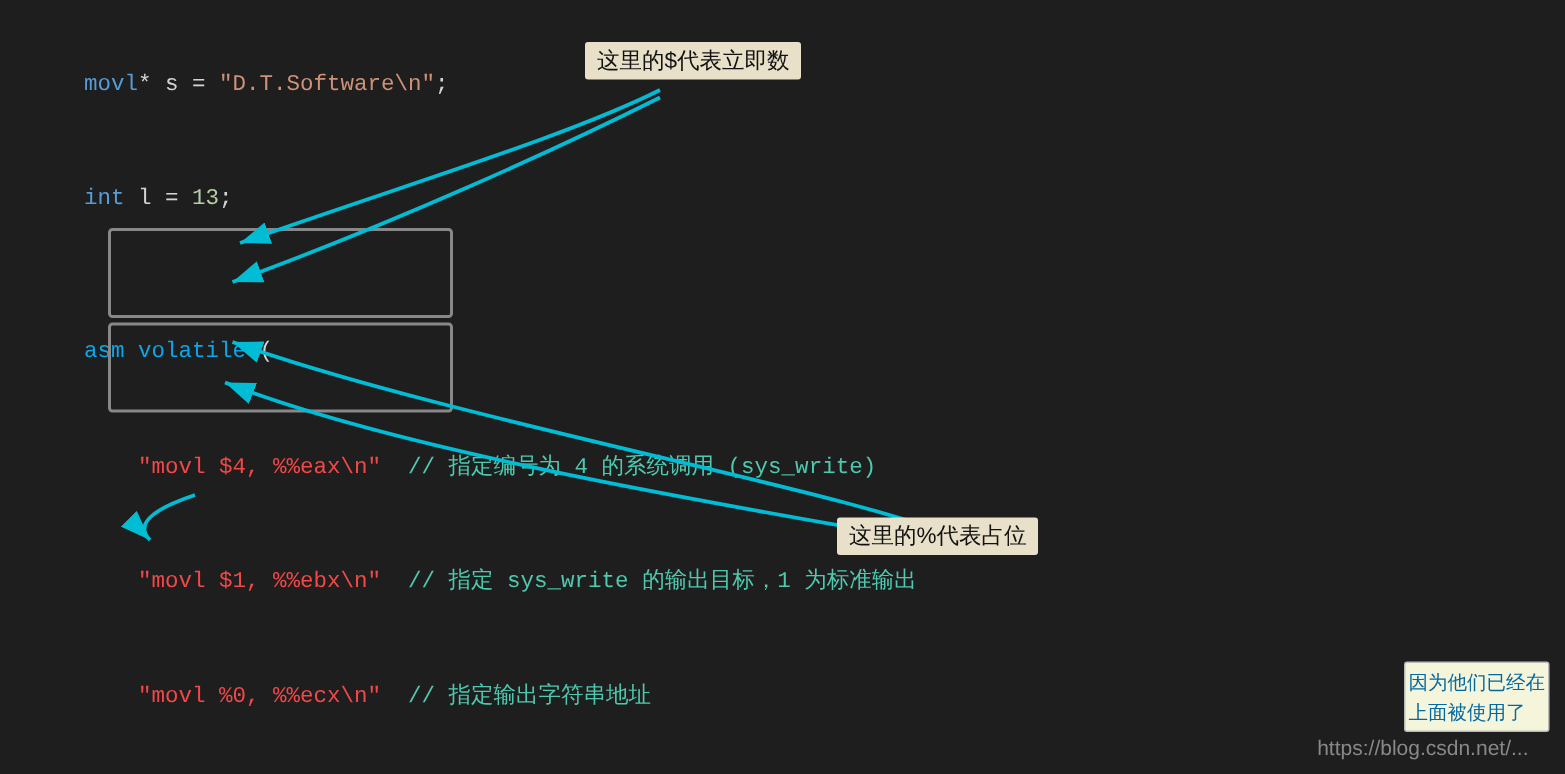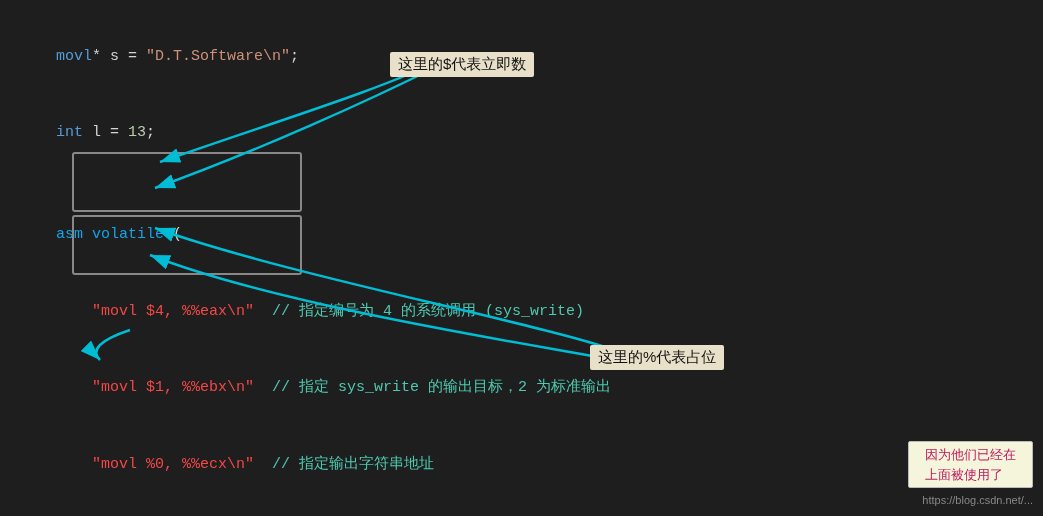--- a/index.html
+++ b/index.html
@@ -57,22 +57,22 @@
       position: absolute;
       top: 0; left: 0;
       width: 100%; height: 100%;
       pointer-events: none;
     }
 
     
     .watermark {
       position: absolute;
       bottom: 10px;
-      right: 10px;
-      font-size: 11px;
+      right: 24px;
+      font-size: 14px;
       color: #888;
       font-family: Arial, sans-serif;
     }
   </style>
 </head>
 <body>
 
 <div class="code-area">
   <div class="line">
     <span class="kw">movl</span><span class="plain">* s = </span><span class="str">"D.T.Software\n"</span><span class="plain">;</span>
@@ -81,21 +81,21 @@
     <span class="kw">int</span><span class="plain"> l = </span><span class="num">13</span><span class="plain">;</span>
   </div>
   <div class="line">&nbsp;</div>
   <div class="line">
     <span class="asm-kw">asm</span><span class="plain"> </span><span class="asm-kw">volatile</span><span class="plain"> (</span>
   </div>
   <div class="line">
     <span class="plain">    </span><span class="red-str">"movl $4, %%eax\n"</span><span class="comment">  // 指定编号为 4 的系统调用 (sys_write)</span>
   </div>
   <div class="line">
-    <span class="plain">    </span><span class="red-str">"movl $1, %%ebx\n"</span><span class="comment">  // 指定 sys_write 的输出目标，2 为标准输出</span>
+    <span class="plain">    </span><span class="red-str">"movl $1, %%ebx\n"</span><span class="comment">  // 指定 sys_write 的输出目标，1 为标准输出</span>
   </div>
   <div class="line">
     <span class="plain">    </span><span class="red-str">"movl %0, %%ecx\n"</span><span class="comment">  // 指定输出字符串地址</span>
   </div>
   <div class="line">
     
   </div>
 
 </div>
 
@@ -113,19 +113,19 @@
 
   <path d="M 440 65 C 370 100, 260 150, 155 188" stroke="#00bcd4" stroke-width="2.5" fill="none" marker-end="url(#arrowhead)"></path>
 
   <path d="M 640 360 C 580 330, 300 280, 155 228" stroke="#00bcd4" stroke-width="2.5" fill="none" marker-end="url(#arrowhead)"></path>
 
   <path d="M 640 365 C 570 350, 290 310, 150 255" stroke="#00bcd4" stroke-width="2.5" fill="none" marker-end="url(#arrowhead)"></path>
 
   <path d="M 130 330 C 100 340, 90 350, 100 360" stroke="#00bcd4" stroke-width="2.5" fill="none" marker-end="url(#arrowhead)"></path>
 </svg>
 
-<div style="position:absolute; top:28px; left:390px; background:#e8e0c8; color:#111; font-family:'Microsoft YaHei',SimSun,sans-serif; font-size:15px; padding:3px 8px; border-radius:2px;margin-top:24px;">这里的$代表立即数</div>
+<div style="position:absolute; top:28px; left:390px; background:#e8e0c8; color:#111; font-family:'Microsoft YaHei',SimSun,sans-serif; font-size:15px; padding:3px 8px; border-radius:2px;">这里的$代表立即数</div>
 
-<div style="position:absolute; top:345px; left:590px; background:#e8e0c8; color:#111; font-family:'Microsoft YaHei',SimSun,sans-serif; font-size:15px; padding:3px 8px; border-radius:2px;">这里的%代表占位</div>
+<div style="position:absolute; top:345px; left:558px; background:#e8e0c8; color:#111; font-family:'Microsoft YaHei',SimSun,sans-serif; font-size:15px; padding:3px 8px; border-radius:2px;">这里的%代表占位</div>
 
-<div style="position:absolute; bottom:28px; right:10px; background:#f5f5dc; color:#be185d; font-family:'Microsoft YaHei',SimSun,sans-serif; font-size:13px; padding:3px 16px; border-radius:2px; line-height:1.5; border:1px solid #bbb;">因为他们已经在<br>上面被使用了</div>
+<div style="position:absolute; bottom:28px; right:10px; background:#f5f5dc; color:#0369a1; font-family:'Microsoft YaHei',SimSun,sans-serif; font-size:13px; padding:3px 2px; border-radius:2px; line-height:1.5; border:1px solid #bbb;">因为他们已经在<br>上面被使用了</div>
 
 <div class="watermark">https://blog.csdn.net/...</div>
 
 </body></html>

